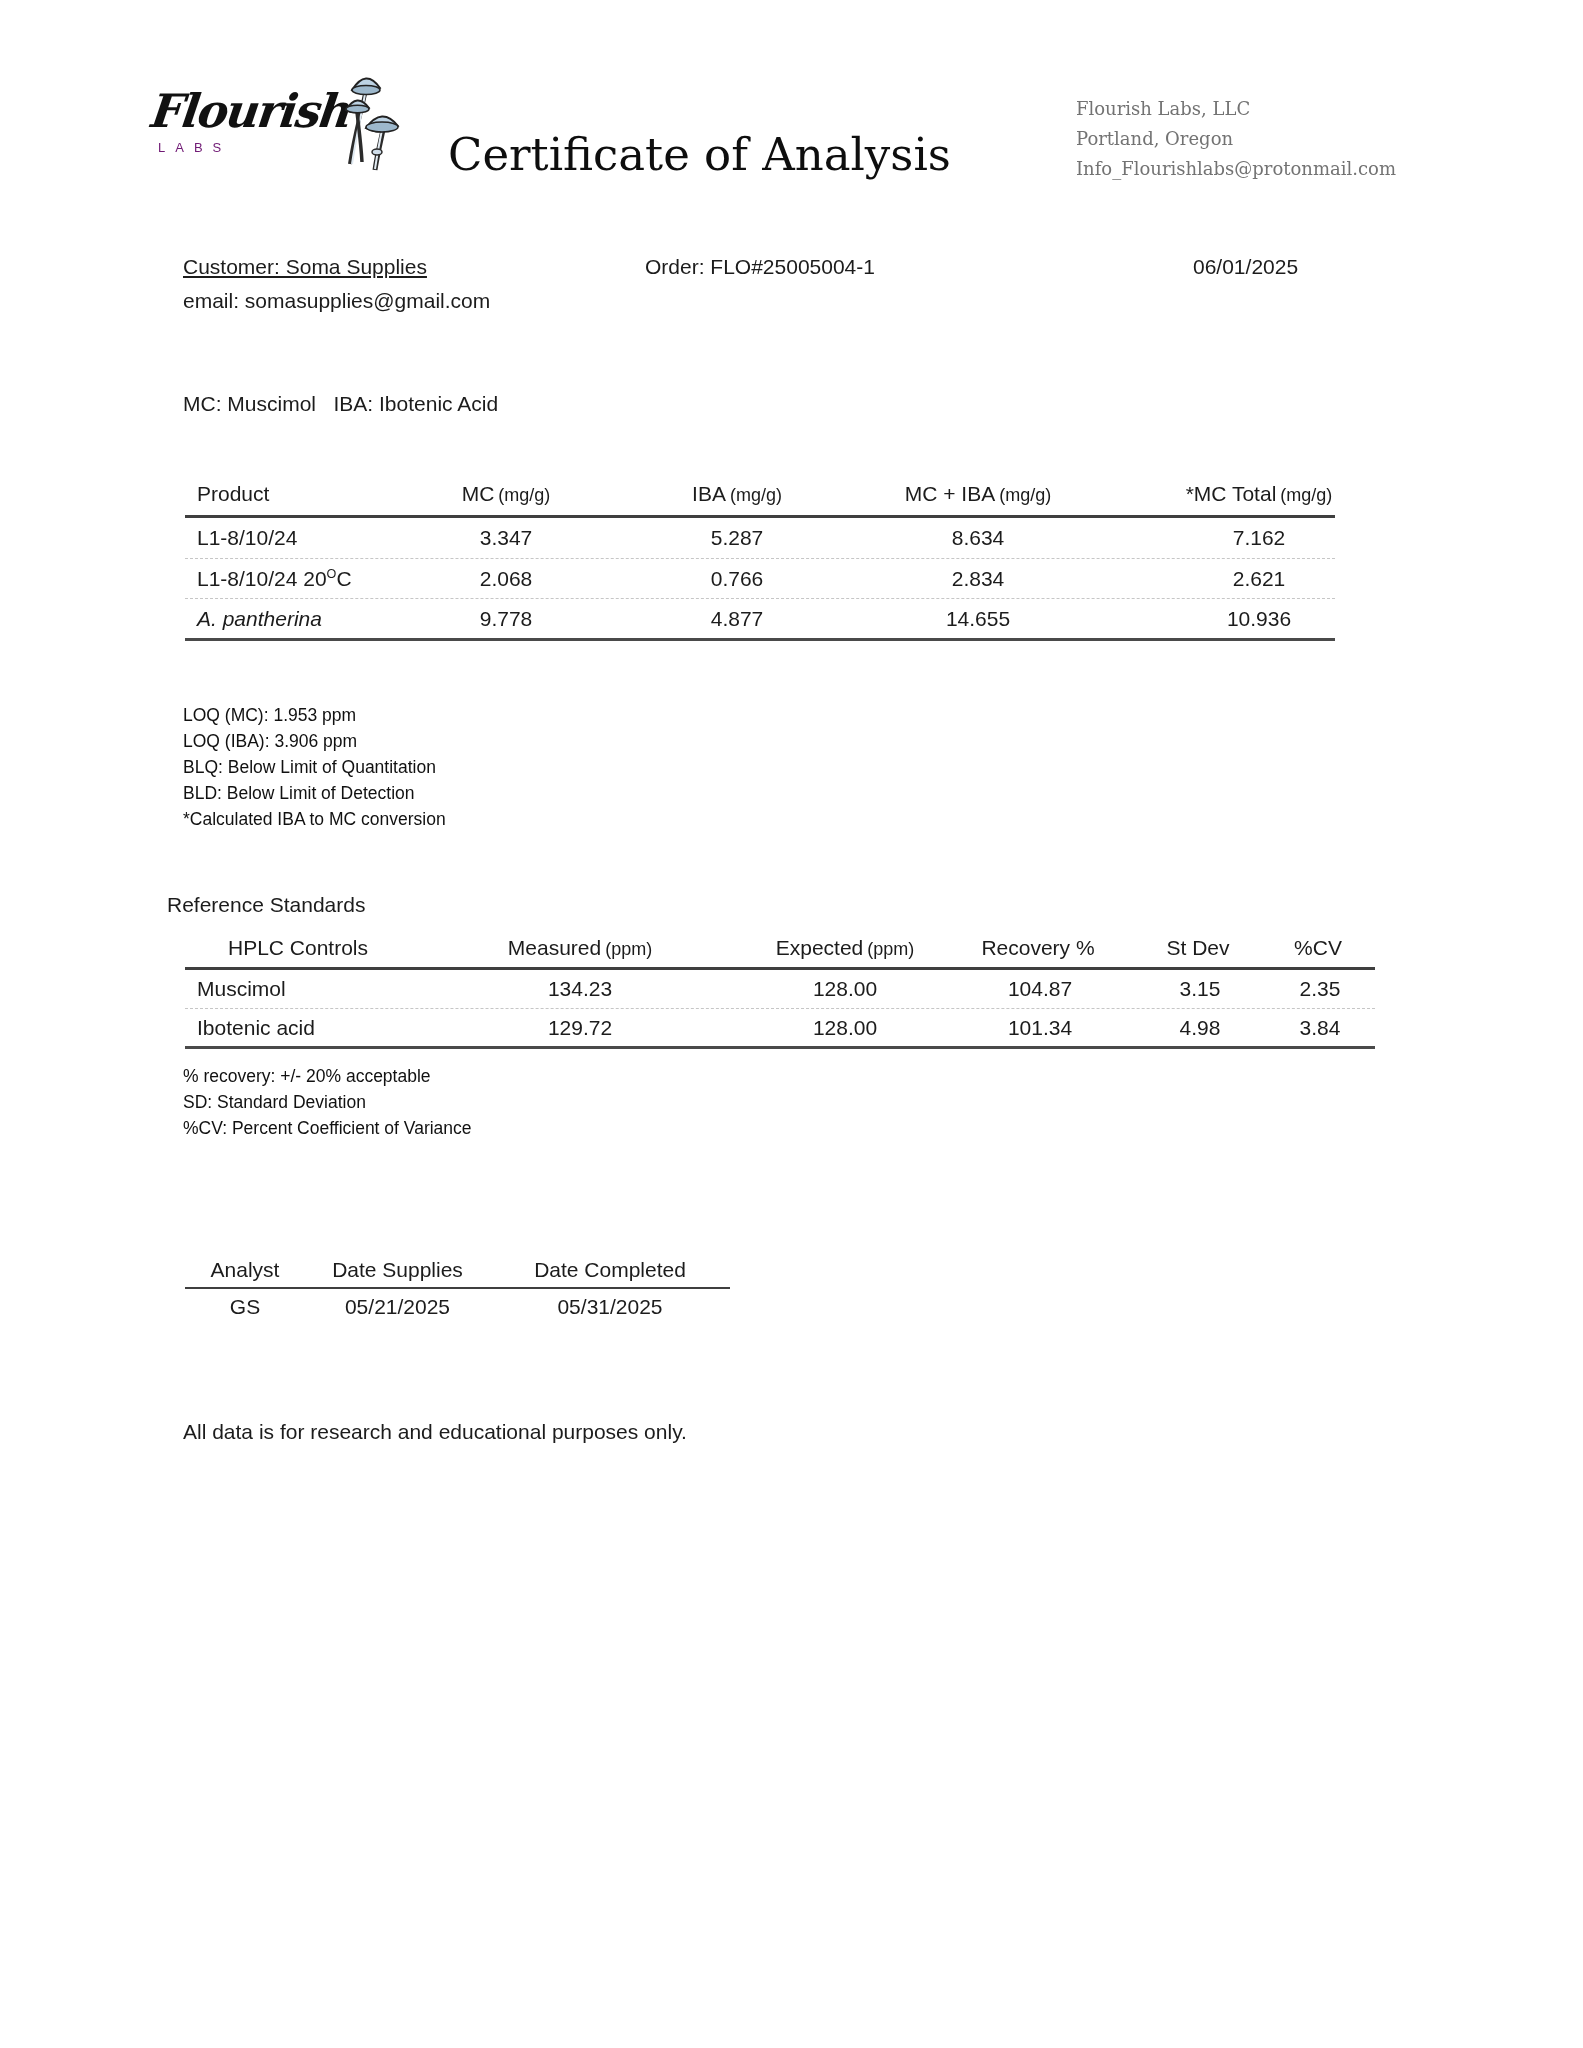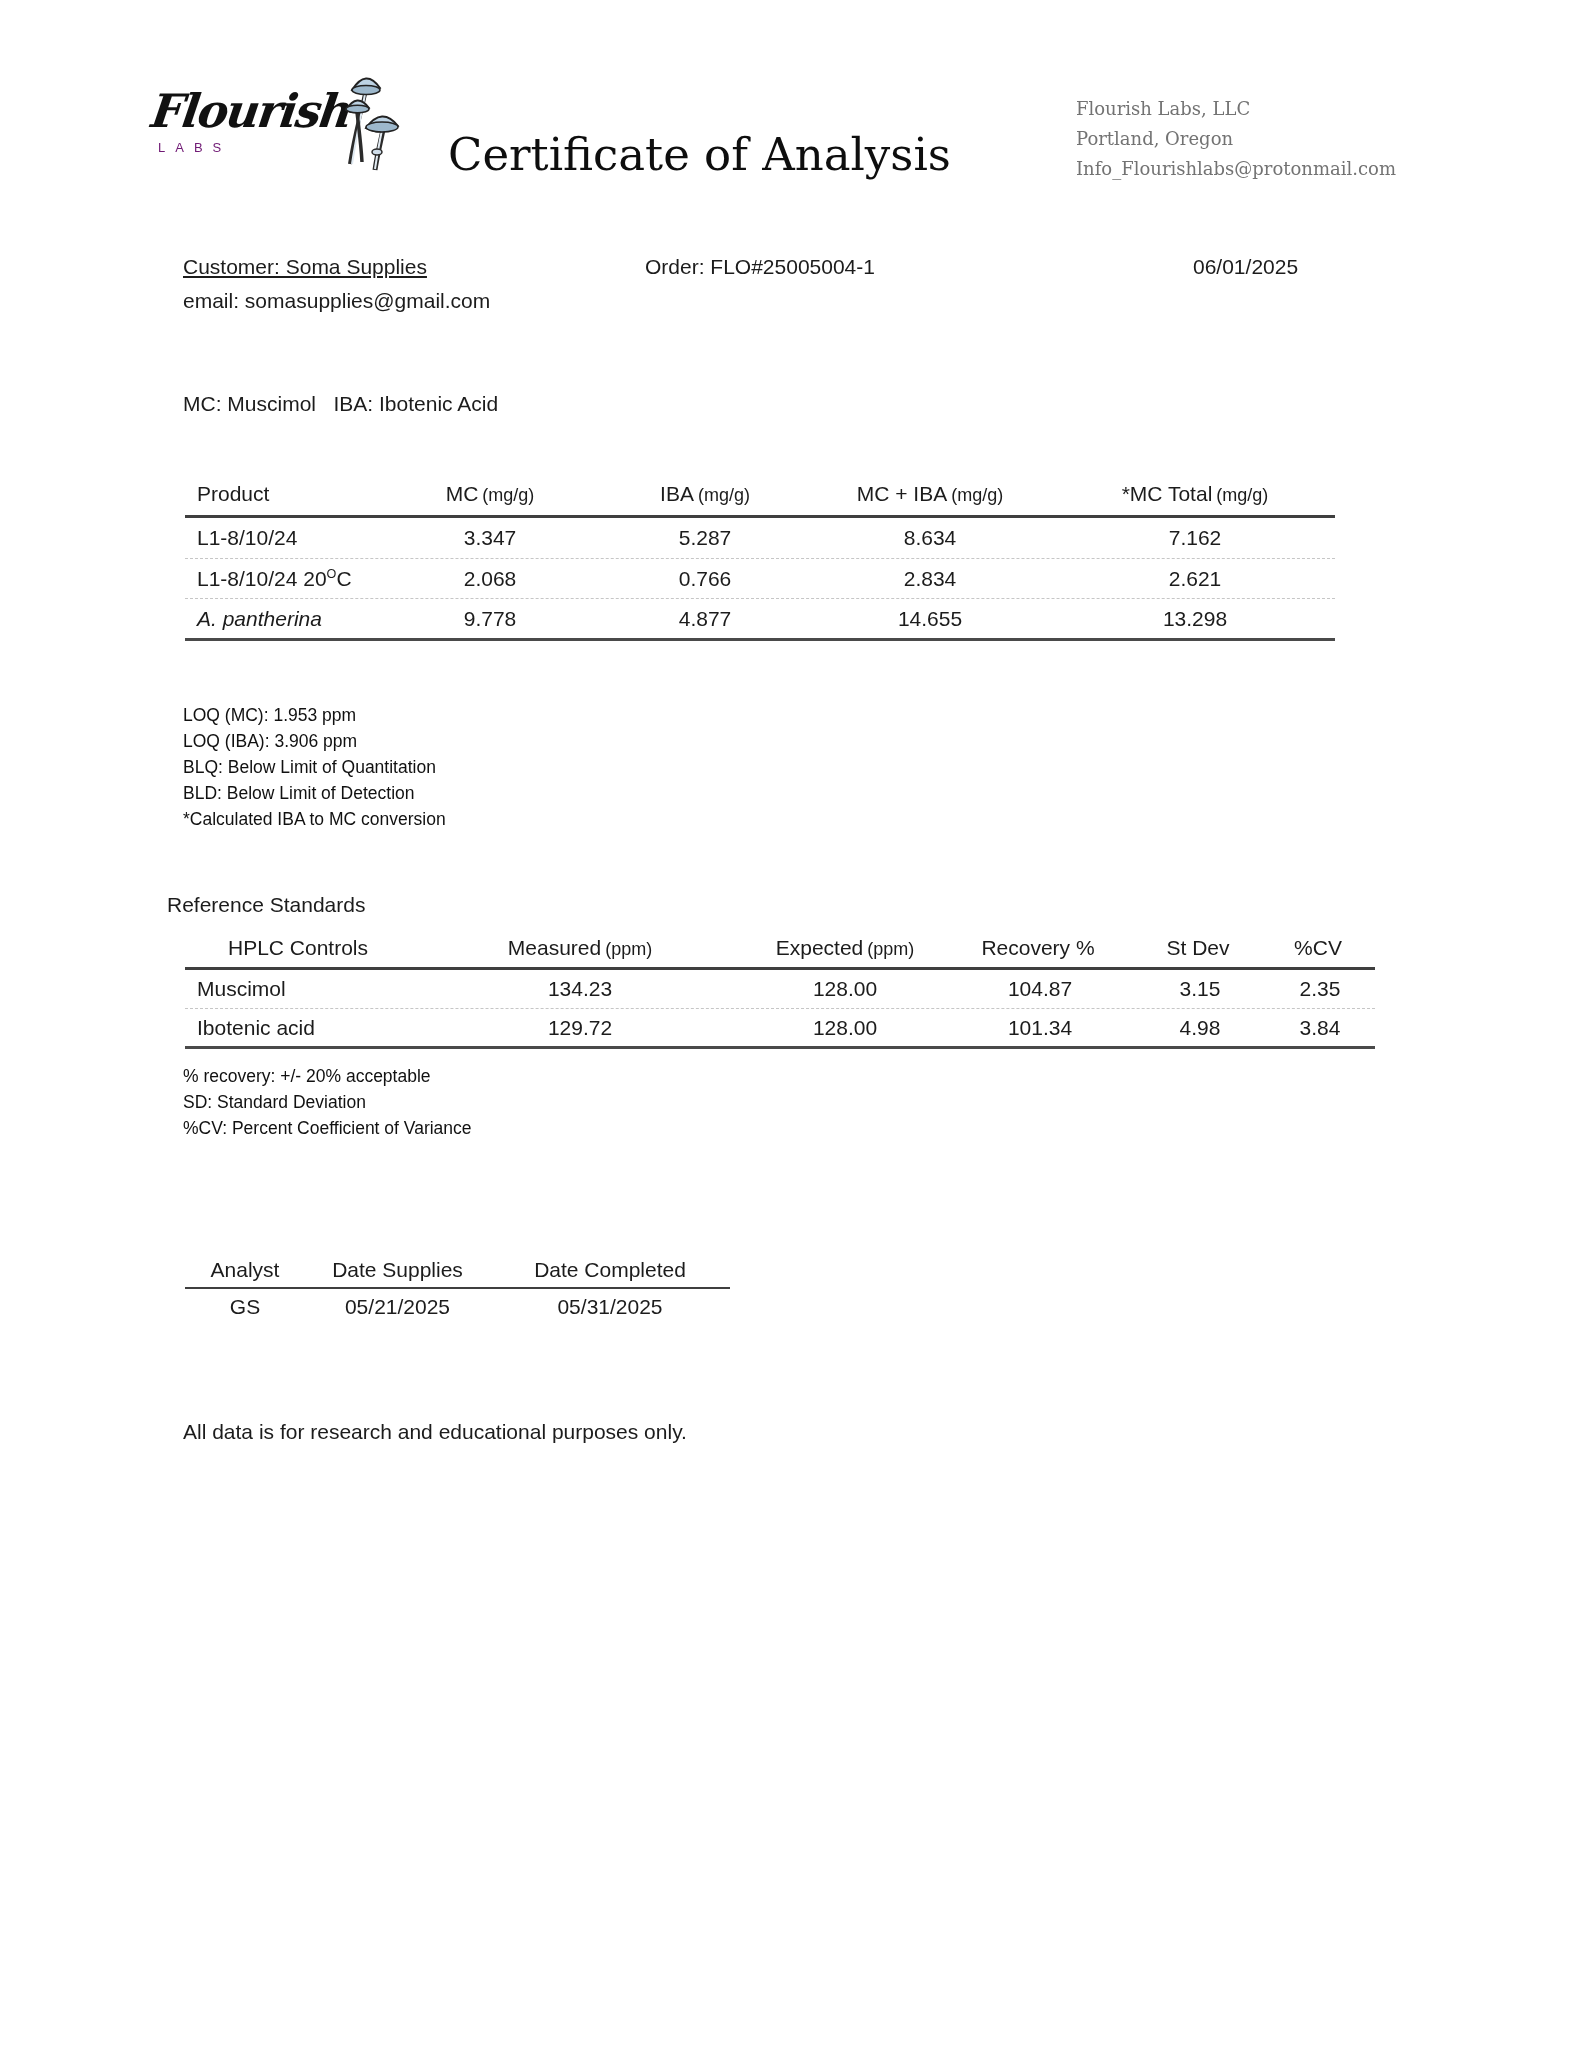--- a/index.html
+++ b/index.html
@@ -58,21 +58,21 @@
   .tr.head { border-bottom:3px solid #3f3f3f; }
   .tr.data + .tr.data { border-top:1px dashed #c6c6c6; }
   .td, .th { text-align:center; padding:0 4px; }
   .th { font-size:21px; }
   .unit { font-size:18px; margin-left:4px; color:#1c1c1c; }
   .left { text-align:left; padding-left:12px; }
   .italic { font-style:italic; }
   sup { font-size:60%; vertical-align:super; }
 
   .main-tbl { top:472px; left:185px; width:1150px; border-bottom:3px solid #4a4a4a; }
-  .main-tbl .tr { grid-template-columns:190px 230px 200px 250px 280px; }
+  .main-tbl .tr { grid-template-columns:190px 230px 200px 250px 280px;gap:16px; }
   .main-tbl .tr.head { height:46px; }
   .main-tbl .tr.data { height:40px; }
 
   .notes { position:absolute; font-size:17.5px; line-height:26px; color:#111; }
   .loq-notes { top:702px; left:183px; }
 
   .ref-title { position:absolute; top:893px; left:167px; font-size:21px; }
   .ref-tbl { top:928px; left:185px; width:1190px; border-bottom:3px solid #4a4a4a; }
   .ref-tbl .tr { grid-template-columns:230px 330px 200px 190px 130px 110px; }
   .ref-tbl .tr.head { height:42px; }
@@ -152,21 +152,21 @@
       <div class="td">2.068</div>
       <div class="td">0.766</div>
       <div class="td">2.834</div>
       <div class="td">2.621</div>
     </div>
     <div class="tr data">
       <div class="td left italic"><span>A. pantherina</span><sup></sup><span></span></div>
       <div class="td">9.778</div>
       <div class="td">4.877</div>
       <div class="td">14.655</div>
-      <div class="td">13.298</div>
+      <div class="td">10.936</div>
     </div>
   </div>
 
   <div class="notes loq-notes">
     <div>LOQ (MC): 1.953 ppm</div>
     <div>LOQ (IBA): 3.906 ppm</div>
     <div>BLQ: Below Limit of Quantitation</div>
     <div>BLD: Below Limit of Detection</div>
     <div>*Calculated IBA to MC conversion</div>
   </div>

